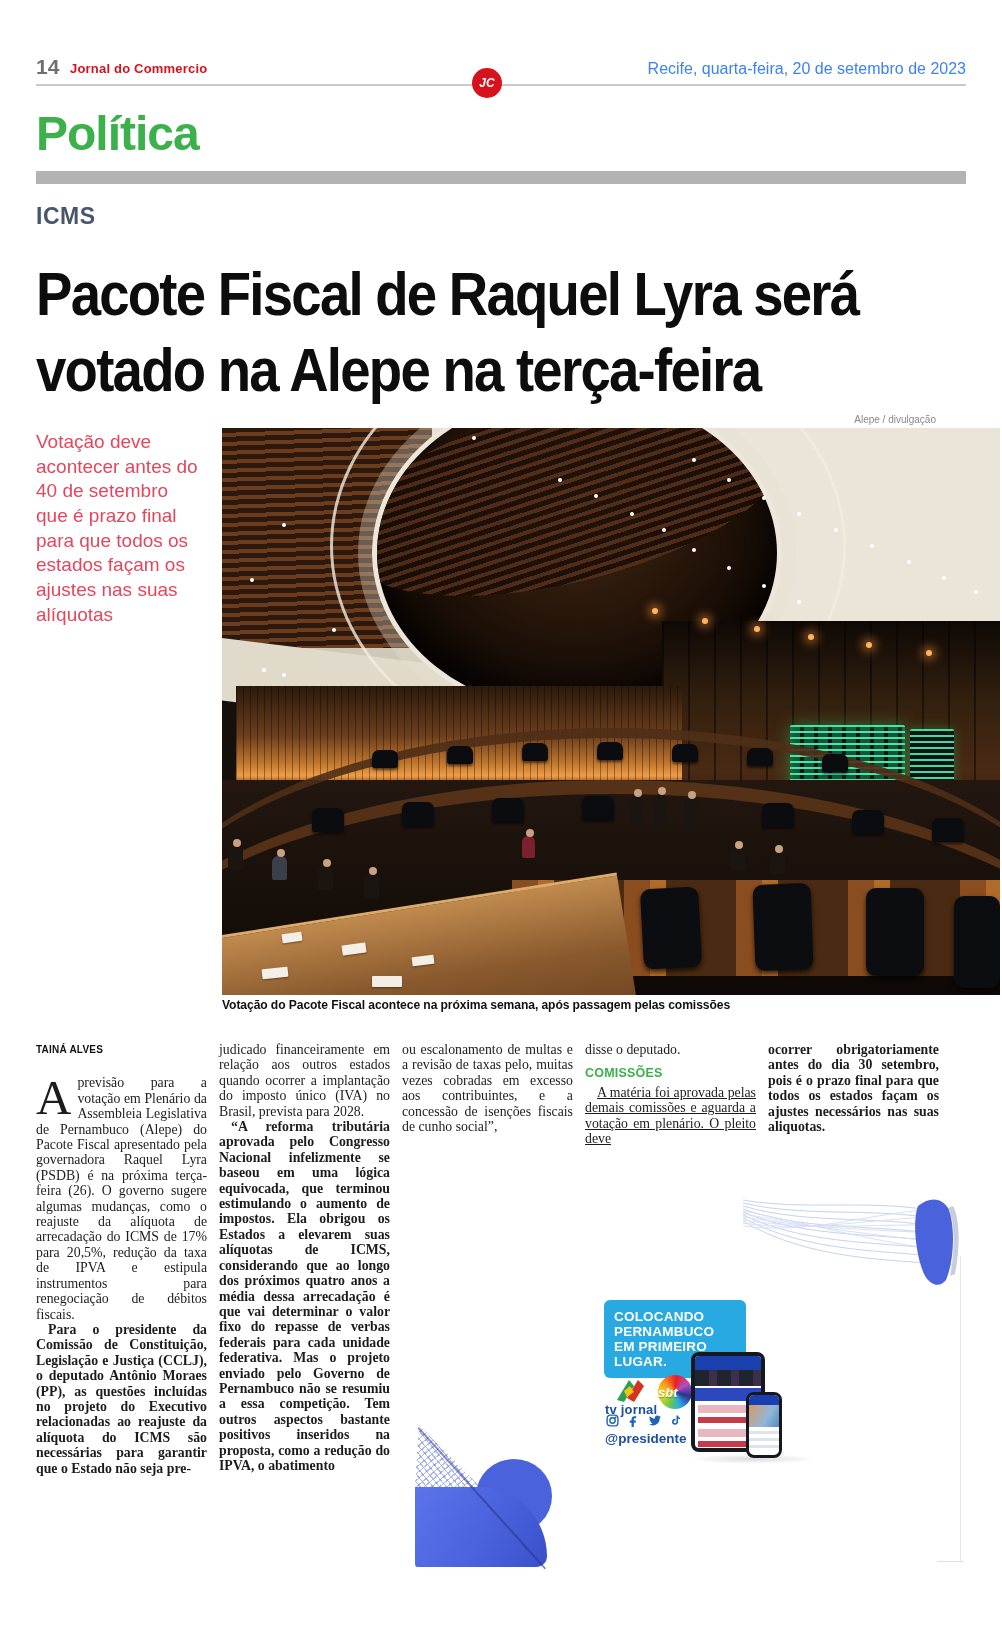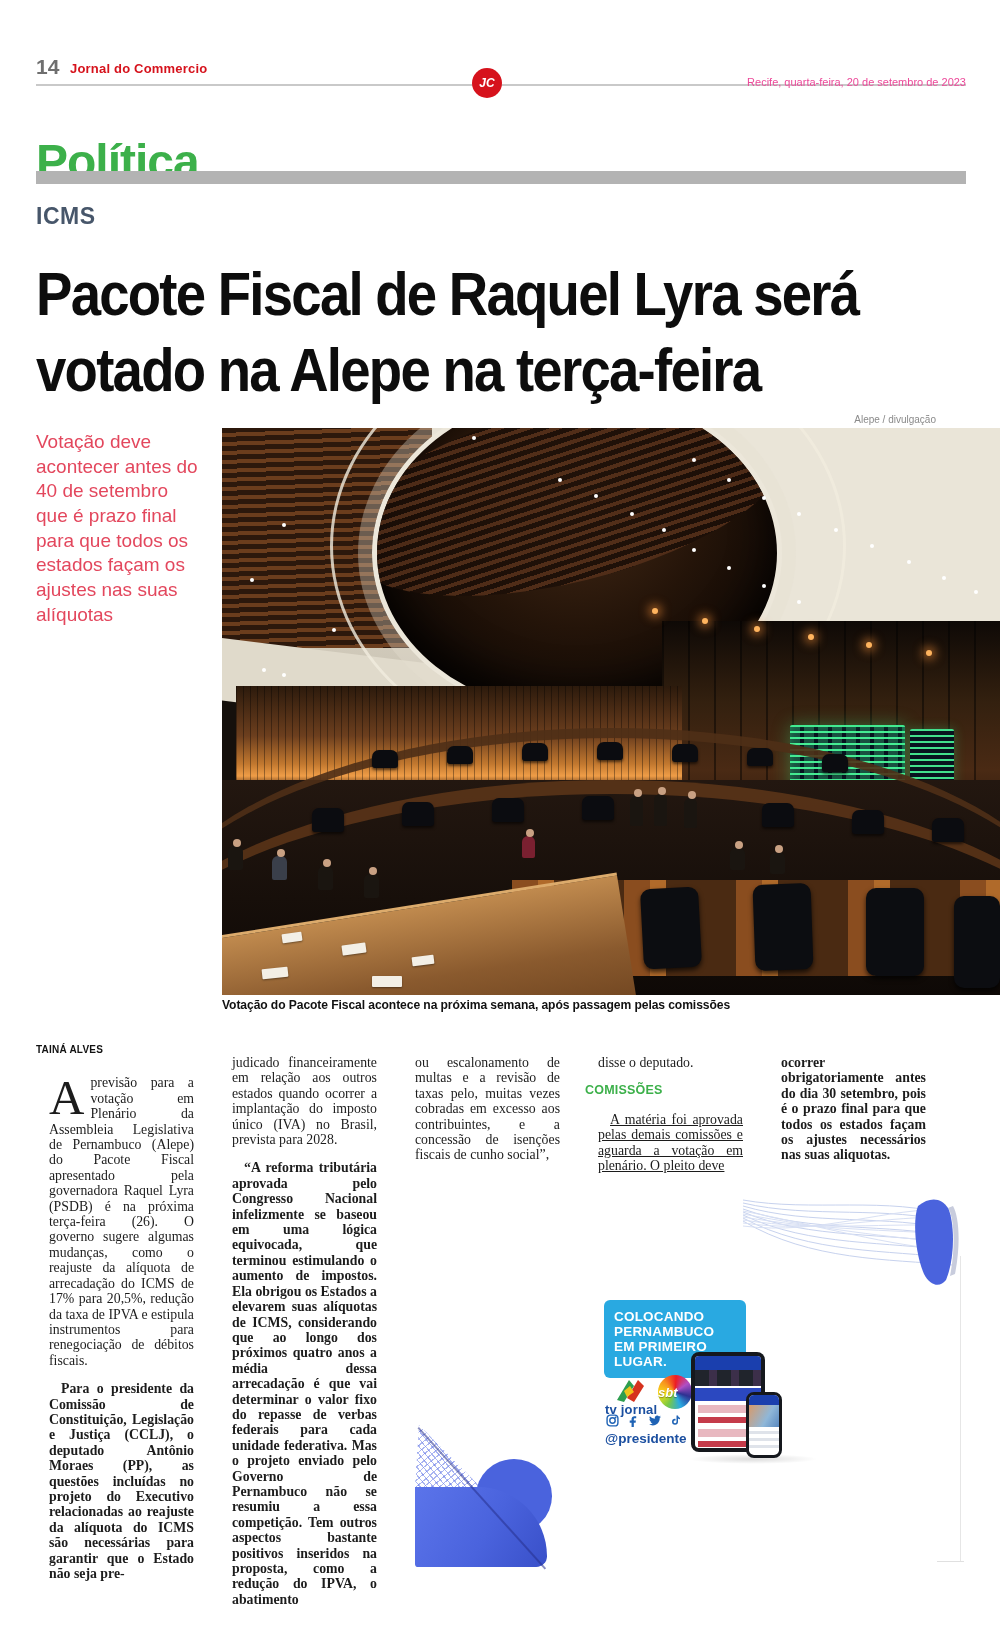--- a/index.html
+++ b/index.html
@@ -7,24 +7,24 @@
        font-family:"Liberation Sans", sans-serif;-webkit-font-smoothing:antialiased;}
   .abs{position:absolute;}
 
   
   .pagenum{left:36px;top:55px;font-size:21px;font-weight:700;color:#6f6f6f;}
   .brand{left:70px;top:61px;font-size:13px;font-weight:700;color:#d6121c;letter-spacing:.2px;}
   .headrule{left:36px;right:36px;top:84px;height:2px;background:#c9c9c9;}
   .jc-logo{left:472px;top:68px;width:30px;height:30px;border-radius:50%;background:#d6121c;
            color:#fff;font-weight:700;font-style:italic;font-size:12px;display:flex;
            align-items:center;justify-content:center;z-index:3;}
-  .dateline{right:36px;top:76px;font-size:11px;color:#ec4899;}
-
-  
-  .section-title{left:36px;top:106px;font-size:48px;font-weight:800;color:#3cb04a;letter-spacing:-1px;margin-top:28px;}
+  .dateline{right:36px;top:60px;font-size:16px;color:#3b82f6;}
+
+  
+  .section-title{left:36px;top:106px;font-size:48px;font-weight:800;color:#3cb04a;letter-spacing:-1px;}
   .section-bar{left:36px;right:36px;top:171px;height:13px;background:#b3b3b3;}
   .kicker{left:36px;top:203px;font-size:23px;font-weight:800;color:#47566a;letter-spacing:.5px;}
 
   
   .headline{left:36px;top:256px;width:1100px;color:#0d0d0d;font-weight:800;
             font-size:62px;line-height:76px;letter-spacing:-2px;
             transform:scaleX(.88);transform-origin:left top;white-space:nowrap;}
 
   
   .lead{left:36px;top:430px;width:168px;font-size:19px;line-height:1.3;color:#e3475d;}
@@ -89,21 +89,21 @@
   
   .caption{left:222px;top:998px;font-size:12.5px;font-weight:700;color:#111;
            transform:scaleX(.97);transform-origin:left top;letter-spacing:-.1px;}
 
   
   .col{position:absolute;top:1042px;width:171px;text-align:justify;color:#1c1c1c;
        font-family:"Liberation Serif", serif;font-size:13.8px;line-height:15.4px;hyphens:auto;}
   .c1{left:36px;} .c2{left:219px;} .c3{left:402px;} .c4{left:585px;} .c5{left:768px;font-weight:bold;}
   .byline{font-family:"Liberation Sans", sans-serif;font-size:10px;font-weight:700;
           color:#111;margin-bottom:18px;letter-spacing:.2px;}
-  .col p{margin:13px;}
+  .col p{margin:0;}
   .col p + p{text-indent:12px;font-weight:bold;}
   .dropcap{float:left;font-family:"Liberation Serif", serif;font-size:49px;line-height:.82;
            padding:3px 6px 0 0;font-weight:400;}
   .subhead{font-family:"Liberation Sans", sans-serif;font-size:12.5px;font-weight:800;
            color:#3cb04a;margin:9px 0 3px;letter-spacing:.2px;}
 
   
   .ad-rule-v{left:960px;top:1256px;width:1px;height:306px;background:#e6e6e6;}
   .ad-rule-h{left:937px;top:1561px;width:27px;height:1px;background:#e0e0e0;}
   .ad-mesh-top{left:740px;top:1186px;width:230px;height:120px;}

